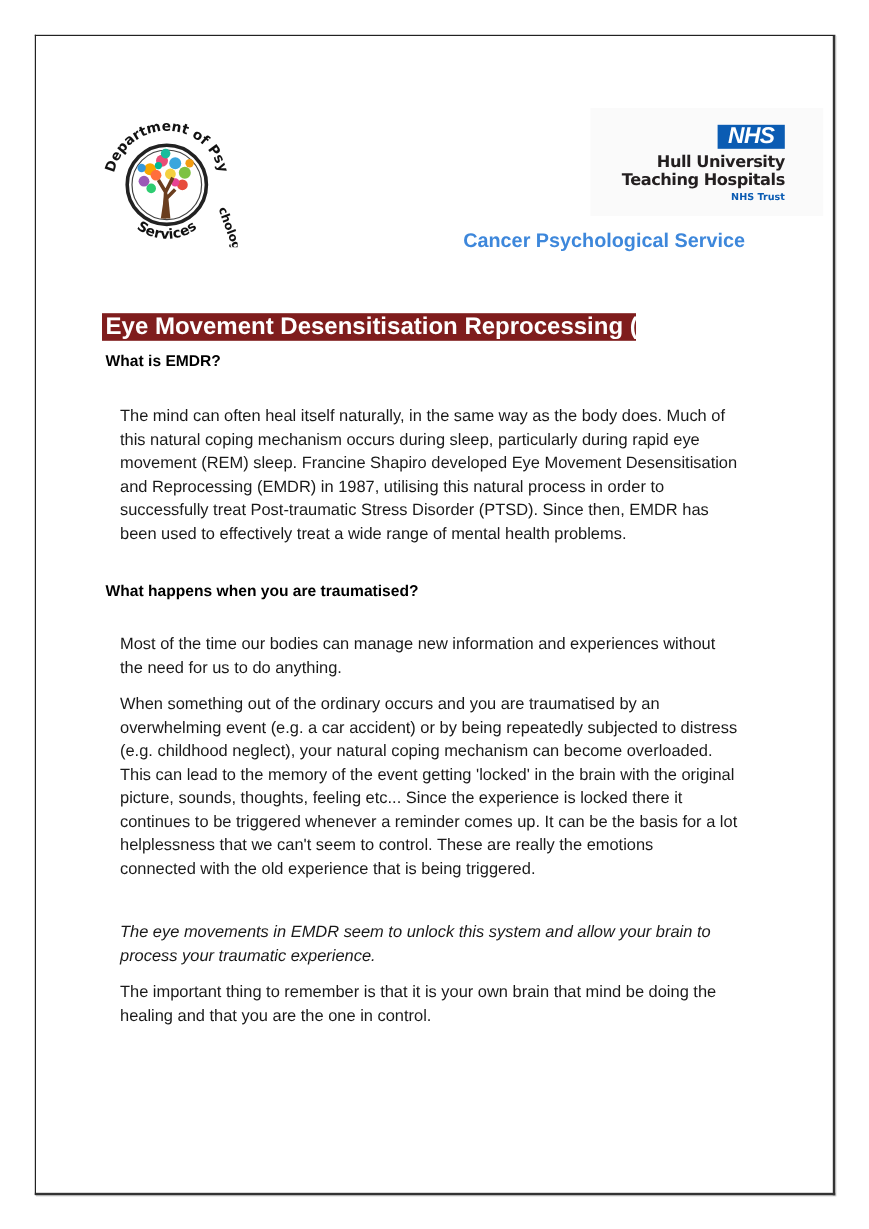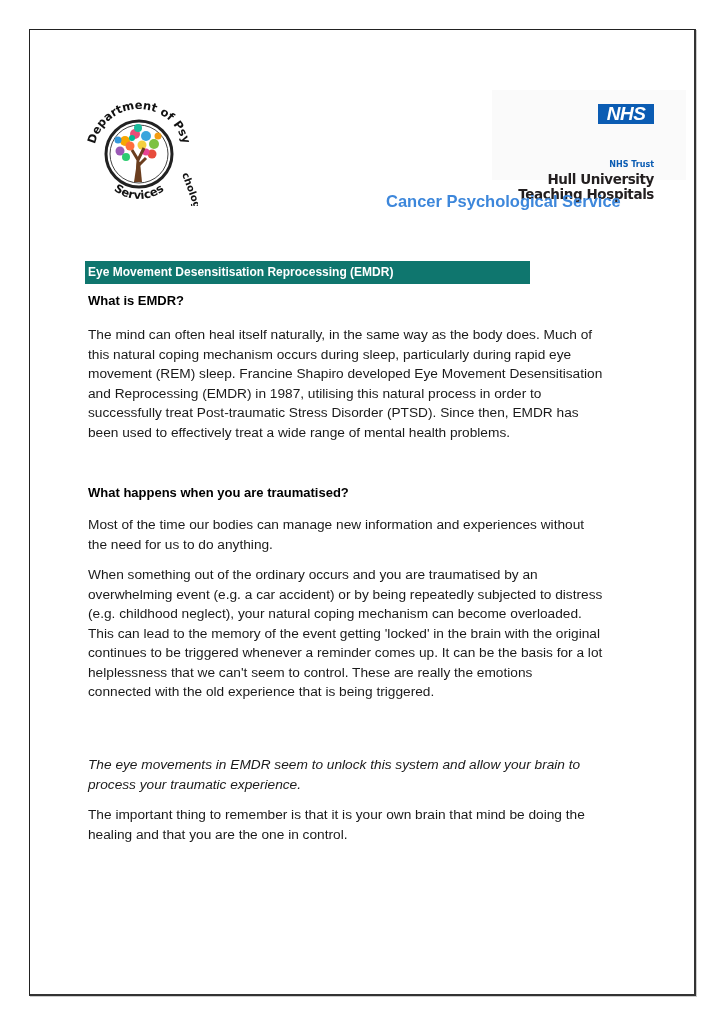--- a/index.html
+++ b/index.html
@@ -16,43 +16,43 @@
     position: absolute; left: 492px; top: 90px; width: 194px; height: 90px;
     background: #fafafa;
   }
   .nhs-badge {
     position: absolute; right: 32px; top: 14px; width: 56px; height: 20px;
     background: #0b5cb3; color: #fff; font-weight: bold; font-style: italic;
     font-size: 19px; line-height: 20px; text-align: center; letter-spacing: -0.5px;
   }
   .nhs-line1, .nhs-line2 {
     position: absolute; right: 32px; font-weight: bold; color: #231f20; font-size: 13.5px; line-height: 15px;
-    font-family: "DejaVu Sans", sans-serif; letter-spacing: -0.4px; white-space: nowrap; margin-top: 44px;
+    font-family: "DejaVu Sans", sans-serif; letter-spacing: -0.4px; white-space: nowrap;
   }
   .nhs-line1 { top: 38px; }
   .nhs-line2 { top: 53px; }
   .nhs-trust {
     position: absolute; right: 32px; top: 70px; font-size: 8px; color: #0b5cb3; font-weight: bold;
     font-family: "DejaVu Sans", sans-serif; white-space: nowrap; text-align: center;
   }
   .service-title {
     position: absolute; left: 386px; top: 192px; color: #3d87db; font-weight: bold; font-size: 16.5px;
     white-space: nowrap;
   }
   .title-bar {
     position: absolute; left: 85px; top: 261px; width: 445px; height: 23px;
-    background: #0f766e; color: #fff; font-weight: bold; font-size: 12px; line-height: 23px;
+    background: #7f1d1d; color: #fff; font-weight: bold; font-size: 20px; line-height: 23px;
     padding-left: 3px; box-sizing: border-box; white-space: nowrap;
   }
   .heading {
     position: absolute; left: 88px; font-weight: bold; font-size: 13px; color: #000; white-space: nowrap;
   }
   .para {
     position: absolute; left: 88px; width: 560px; font-size: 13.7px; line-height: 19.5px; color: #1a1a1a;
-    margin: 0;
+    margin: 12px;
   }
   .para span { display: block; white-space: nowrap; }
 </style>
 </head>
 <body>
 
 <div class="page"></div>
 
 <div class="dept-logo">
   <svg width="118" height="110" viewBox="0 0 118 110">
@@ -116,20 +116,21 @@
 <div class="heading" style="top:485px;text-align:center;">What happens when you are traumatised?</div>
 <div class="para" style="top:515px;">
   <span>Most of the time our bodies can manage new information and experiences without</span>
   <span>the need for us to do anything.</span>
 </div>
 <div class="para" style="top:565px;">
   <span>When something out of the ordinary occurs and you are traumatised by an</span>
   <span>overwhelming event (e.g. a car accident) or by being repeatedly subjected to distress</span>
   <span>(e.g. childhood neglect), your natural coping mechanism can become overloaded.</span>
   <span>This can lead to the memory of the event getting 'locked' in the brain with the original</span>
+  <span>picture, sounds, thoughts, feeling etc...  Since the experience is locked there it</span>
   <span>continues to be triggered whenever a reminder comes up. It can be the basis for a lot</span>
   <span>helplessness that we can't seem to control.  These are really the emotions</span>
   <span>connected with the old experience that is being triggered.</span>
 </div>
 <div class="para" style="top:755px;font-style:italic;">
   <span>The eye movements in EMDR seem to unlock this system and allow your brain to</span>
   <span>process your traumatic experience.</span>
 </div>
 <div class="para" style="top:805px;">
   <span>The important thing to remember is that it is your own brain that mind be doing the</span>

